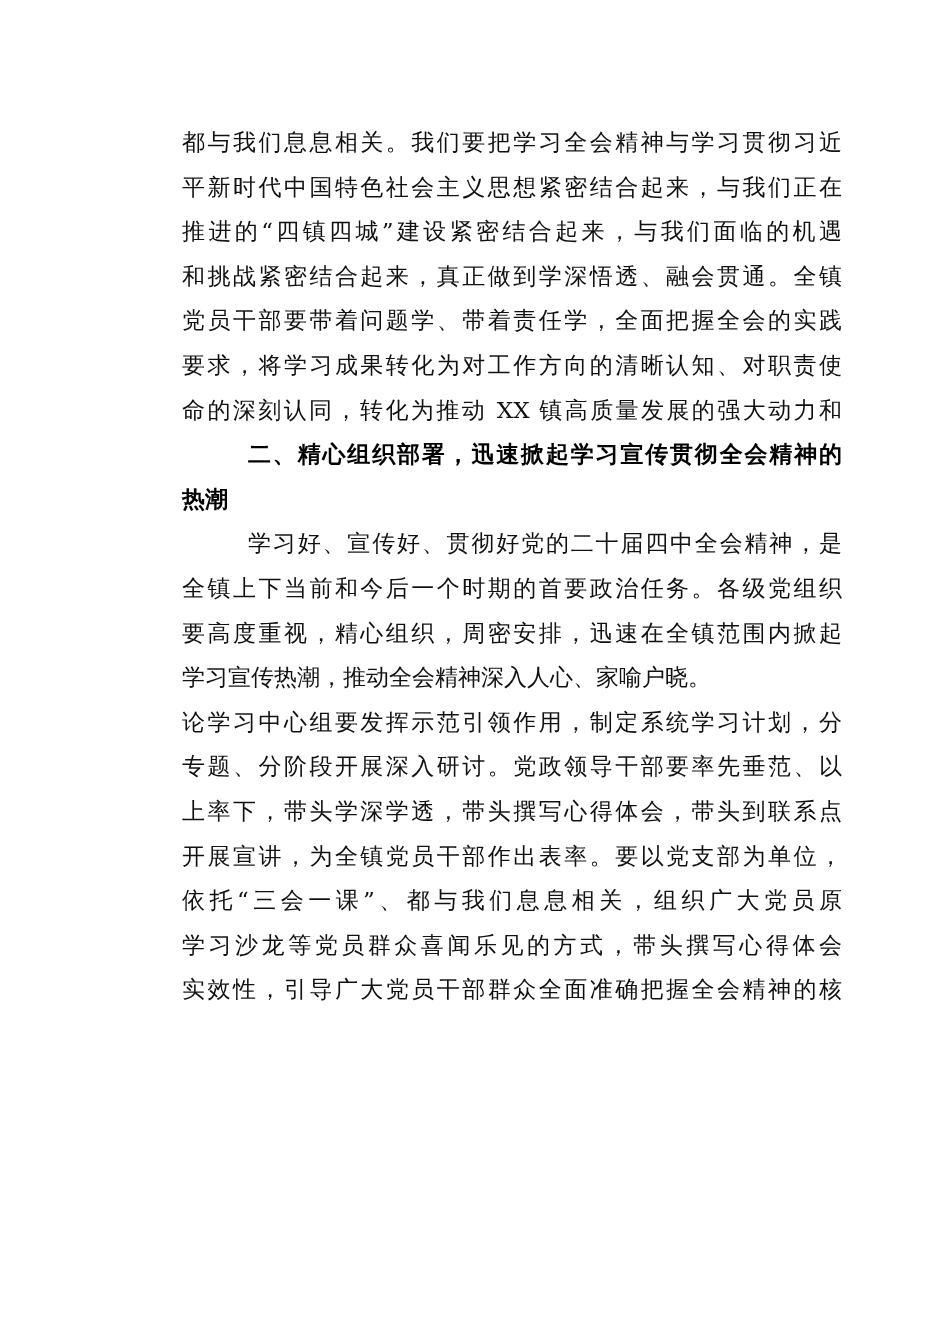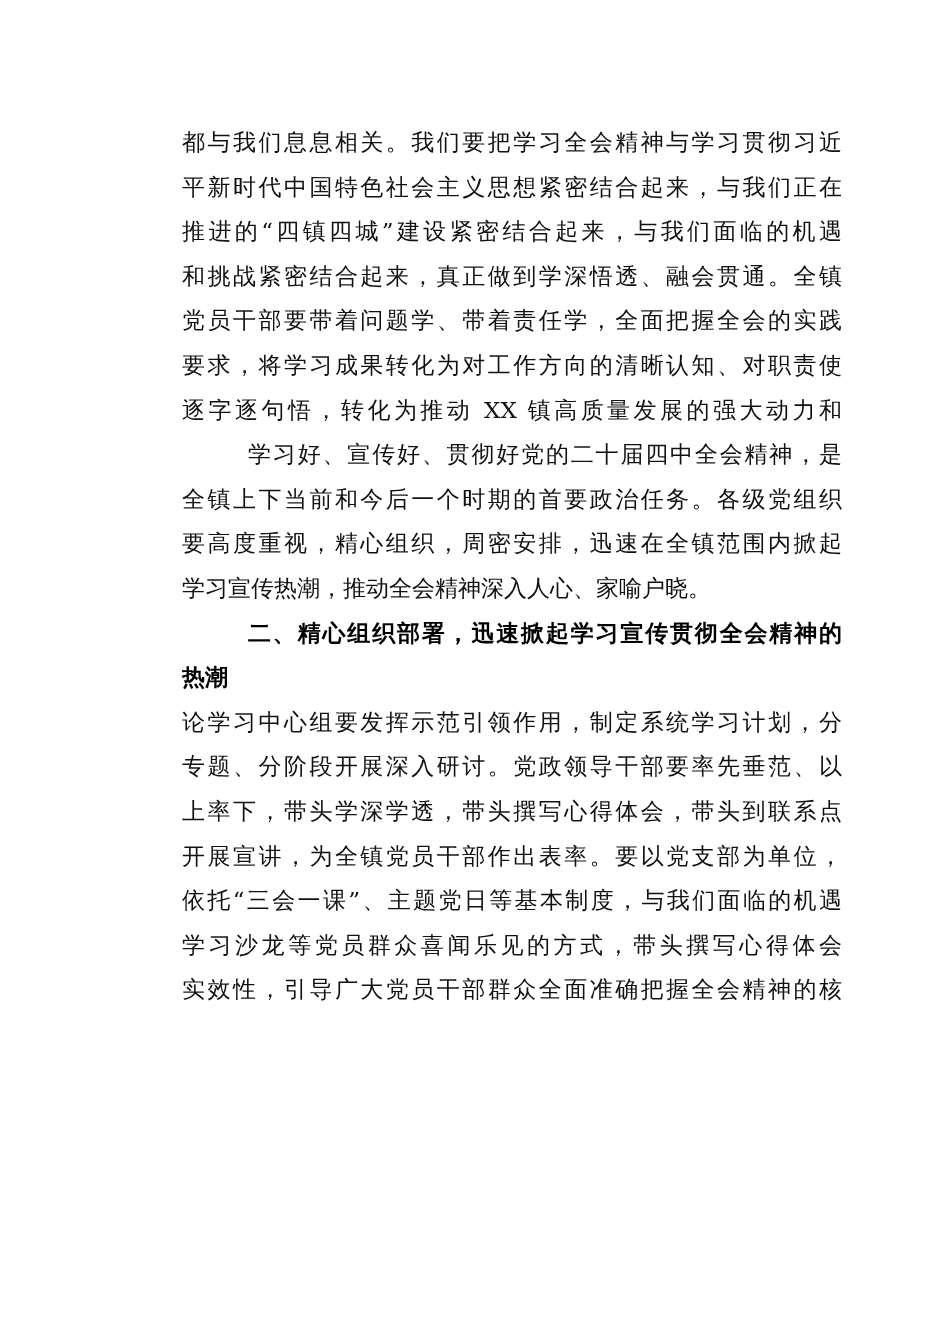--- a/index.html
+++ b/index.html
@@ -58,39 +58,39 @@
 <div class="page">
   <div class="text-block">
 
     <div>
       <span class="line">都与我们息息相关。我们要把学习全会精神与学习贯彻习近</span>
       <span class="line">平新时代中国特色社会主义思想紧密结合起来，与我们正在</span>
       <span class="line">推进的“四镇四城”建设紧密结合起来，与我们面临的机遇</span>
       <span class="line">和挑战紧密结合起来，真正做到学深悟透、融会贯通。全镇</span>
       <span class="line">党员干部要带着问题学、带着责任学，全面把握全会的实践</span>
       <span class="line">要求，将学习成果转化为对工作方向的清晰认知、对职责使</span>
-      <span class="line">逐字逐句悟，转化为推动 XX 镇高质量发展的强大动力和</span>
+      <span class="line">命的深刻认同，转化为推动 XX 镇高质量发展的强大动力和</span>
+    </div>
+
+    <div>
+      <span class="line heading indent">二、精心组织部署，迅速掀起学习宣传贯彻全会精神的</span>
+      <span class="line heading last">热潮</span>
     </div>
 
     <div>
       <span class="line indent">学习好、宣传好、贯彻好党的二十届四中全会精神，是</span>
       <span class="line">全镇上下当前和今后一个时期的首要政治任务。各级党组织</span>
       <span class="line">要高度重视，精心组织，周密安排，迅速在全镇范围内掀起</span>
       <span class="line last">学习宣传热潮，推动全会精神深入人心、家喻户晓。</span>
     </div>
 
     <div>
-      <span class="line heading indent">二、精心组织部署，迅速掀起学习宣传贯彻全会精神的</span>
-      <span class="line heading last">热潮</span>
-    </div>
-
-    <div>
       <span class="line">论学习中心组要发挥示范引领作用，制定系统学习计划，分</span>
       <span class="line">专题、分阶段开展深入研讨。党政领导干部要率先垂范、以</span>
       <span class="line">上率下，带头学深学透，带头撰写心得体会，带头到联系点</span>
       <span class="line">开展宣讲，为全镇党员干部作出表率。要以党支部为单位，</span>
-      <span class="line">依托“三会一课”、主题党日等基本制度，与我们面临的机遇</span>
+      <span class="line">依托“三会一课”、都与我们息息相关，组织广大党员原</span>
       <span class="line">学习沙龙等党员群众喜闻乐见的方式，带头撰写心得体会</span>
       <span class="line">实效性，引导广大党员干部群众全面准确把握全会精神的核</span>
     </div>
 
   </div>
 </div>
 
 </body></html>

